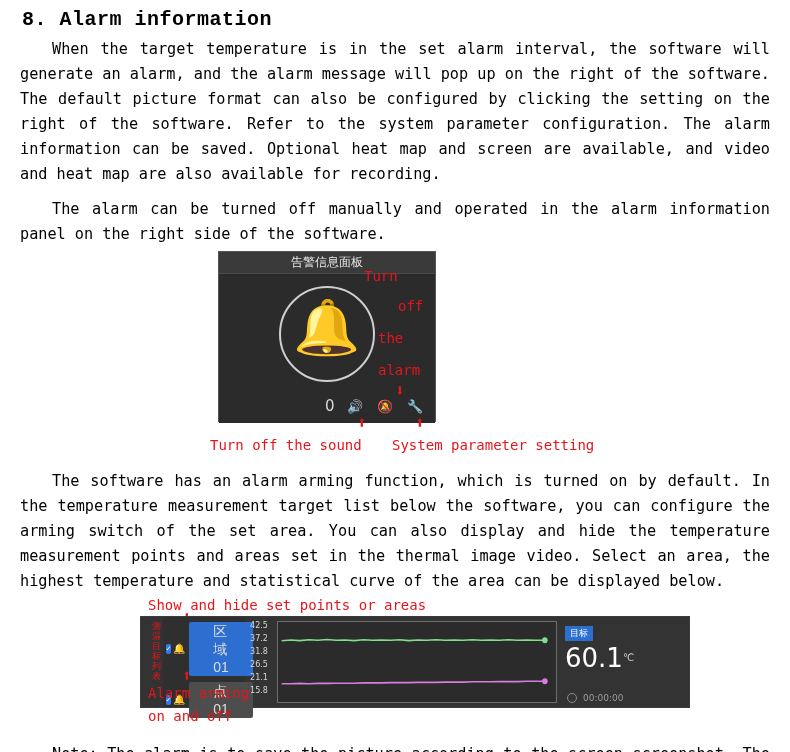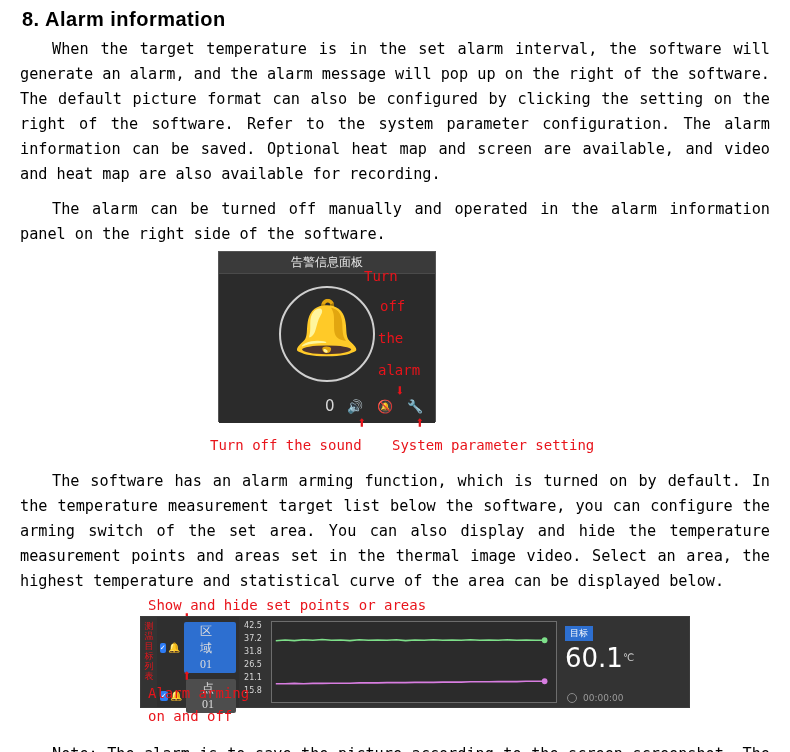--- a/index.html
+++ b/index.html
@@ -16,21 +16,21 @@
     overflow: hidden;
   }
   .page {
     width: 790px;
     height: 752px;
     position: relative;
     padding: 0;
     box-sizing: border-box;
   }
   .heading {
-    font-family: Liberation Sans, sans-serif;
+    font-family: Liberation Mono, monospace;
     font-size: 20px;
     font-weight: bold;
     margin: 8px 0 6px 22px;
     letter-spacing: 0.5px;
   }
   .para {
     font-family: "DejaVu Sans Mono", monospace;
     font-size: 15.2px;
     line-height: 25px;
     margin: 0 20px 0 20px;
@@ -171,21 +171,21 @@
     box-sizing: border-box;
     border: 1px solid #3c3c3c;
   }
   .chart-leftlabel {
     width: 16px;
     background: #333333;
     color: #e8141b;
     font-family: "DejaVu Sans", sans-serif;
     font-size: 9px;
     line-height: 10px;
-    padding: 4px 3px;
+    padding: 4px 11px;
     box-sizing: border-box;
     text-align: center;
     writing-mode: horizontal-tb;
   }
   .chart-list {
     width: 82px;
     background: #2f2f2f;
     padding: 5px 3px;
     box-sizing: border-box;
   }
@@ -201,23 +201,23 @@
     border-radius: 2px;
     color: #fff;
     font-size: 8px;
     line-height: 10px;
     text-align: center;
   }
   .mini-bell { color: #2d7cf6; font-size: 10px; line-height: 10px; }
   .tag {
     background: #4d4d4d;
     color: #dcdcdc;
-    font-family: Liberation Serif, serif;
-    font-size: 12px;
-    padding: 1px 16px;
+    font-family: Liberation Sans, sans-serif;
+    font-size: 14px;
+    padding: 1px 24px;
     border-radius: 2px;
   }
   .tag.sel { background: #2d6fd0; }
   .yaxis {
     width: 30px;
     color: #d6d6d6;
     font-family: "DejaVu Sans", sans-serif;
     font-size: 8px;
     display: flex;
     flex-direction: column;
@@ -307,21 +307,21 @@
           <div class="alarm-icons">
             <div class="icon-btn">🔊</div>
             <div class="icon-btn dim">🔕</div>
             <div class="icon-btn">🔧</div>
           </div>
         </div>
       </div>
     </div>
 
     <div class="ann" style="left:364px; top:18px;">Turn</div>
-    <div class="ann" style="left:380px; top:48px;text-align:center;">off</div>
+    <div class="ann" style="left:398px; top:48px;text-align:center;">off</div>
     <div class="ann" style="left:378px; top:80px;">the</div>
     <div class="ann" style="left:378px; top:112px;">alarm</div>
     <div class="red-arrow-down" style="left:395px; top:136px;">⬇</div>
 
     <div class="red-arrow-up" style="left:357px; top:168px;">⬆</div>
     <div class="red-arrow-up" style="left:415px; top:168px;">⬆</div>
 
     <div class="ann" style="left:392px; top:187px;">System parameter setting</div>
     <div class="ann" style="left:210px; top:187px;">Turn off the sound</div>
   </div>

